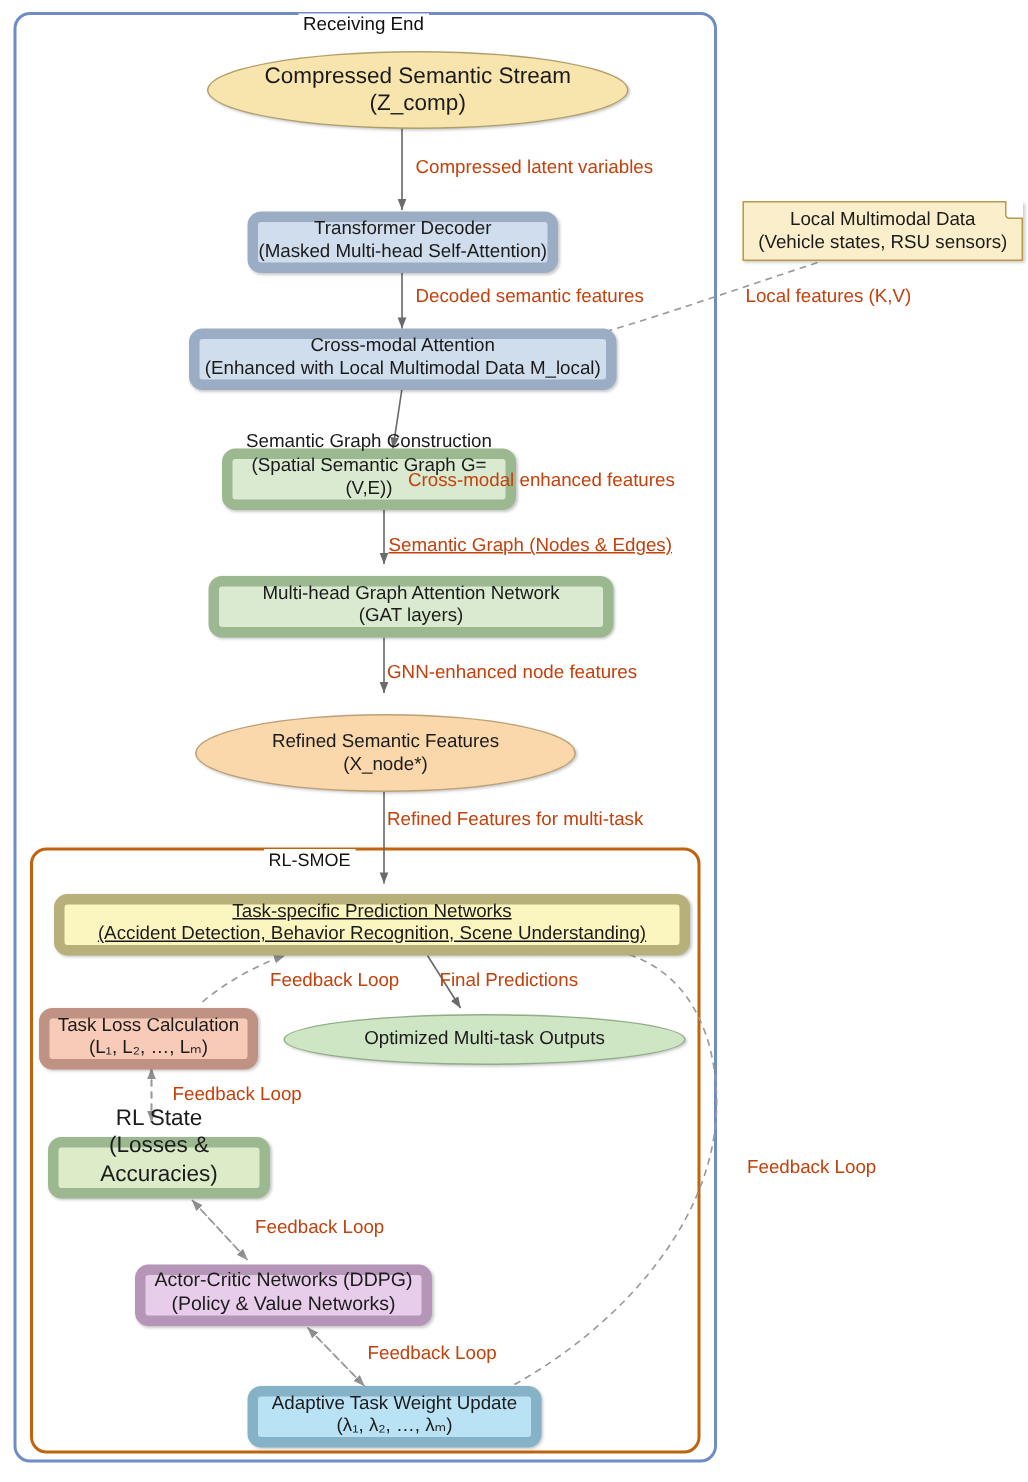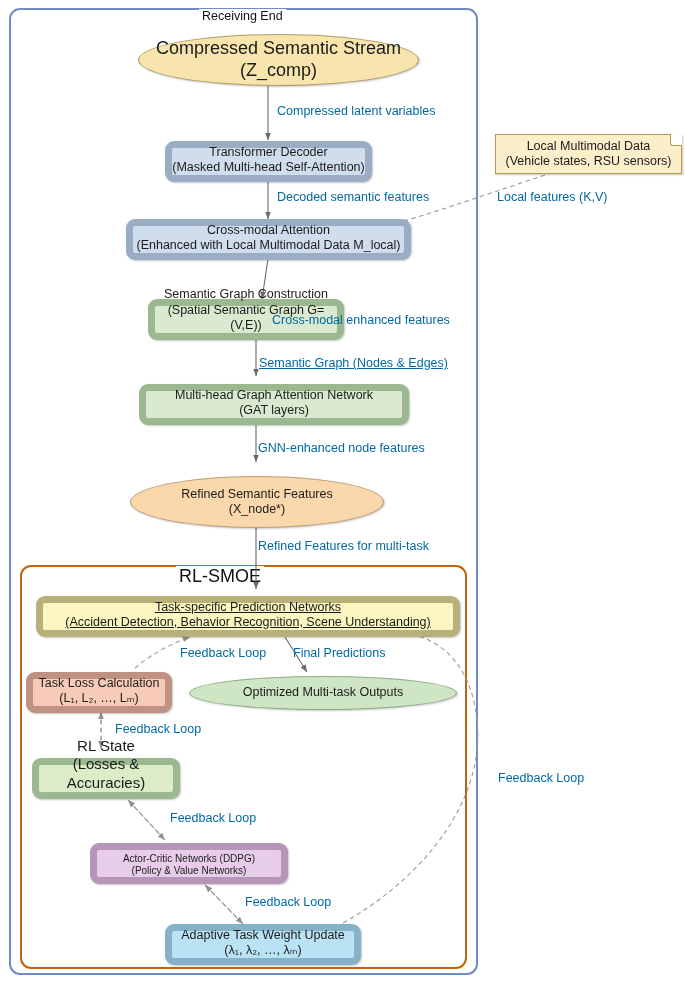--- a/index.html
+++ b/index.html
@@ -5,41 +5,41 @@
   html,body{margin:0;padding:0;background:#ffffff;}
   body{font-family:"Liberation Sans","DejaVu Sans",sans-serif;}
   #canvas{position:relative;width:685px;height:988px;background:#fff;overflow:hidden;}
   svg.layer{position:absolute;left:0;top:0;width:685px;height:988px;pointer-events:none;}
   .node{position:absolute;box-sizing:border-box;display:flex;align-items:center;
         justify-content:center;text-align:center;color:#1b1b1b;line-height:1.22;}
   .rrect{border-radius:9px;border:7px solid #d946ef;
          box-shadow:1px 1px 2px rgba(0,0,0,0.22);align-items:flex-end;}
   .ellipse{border-radius:50%;border:1px solid #9a9a9a;
            box-shadow:1px 1px 2px rgba(0,0,0,0.22);}
-  .lbl{position:absolute;color:#0369a1;white-space:nowrap;}
+  .lbl{position:absolute;color:#c2410c;white-space:nowrap;}
   .grouplbl{position:absolute;color:#111;white-space:nowrap;background:#fff;padding:0 3px;}
   .note{position:absolute;box-sizing:border-box;display:flex;align-items:center;
         justify-content:center;text-align:center;color:#1b1b1b;line-height:1.22;
         border:1px solid #b79b4a;background:#fbeeca;
         box-shadow:1px 1px 2px rgba(0,0,0,0.22);}
   .note .fold{position:absolute;right:-1px;top:-1px;width:11px;height:11px;
         background:#fff;border-left:1px solid #b79b4a;border-bottom:1px solid #b79b4a;
         border-bottom-left-radius:3px;}
   .boxgroup{position:absolute;box-sizing:border-box;border-radius:11px;background:transparent;}
 </style>
 </head>
 <body>
 
 <div id="canvas">
 
   <div class="boxgroup" style="left:9px;top:8px;width:469px;height:967px;border:2px solid #6f8dc4;"></div>
   <div class="boxgroup" style="left:20px;top:565px;width:447px;height:404px;border:2px solid #c1620d;"></div>
 
   <div class="grouplbl" style="left:199px;top:9px;font-size:12.5px;">Receiving End</div>
-  <div class="grouplbl" style="left:176px;top:566px;font-size:18px;">RL-SMOE</div>
+  <div class="grouplbl" style="left:176px;top:566px;font-size:12px;">RL-SMOE</div>
 
   <svg class="layer">
     <defs>
       <marker id="ah" markerWidth="9" markerHeight="9" refX="7.4" refY="3.1" orient="auto" markerUnits="userSpaceOnUse">
         <path d="M0,0.2 L7.6,3.1 L0,6.0 z" fill="#6b6b6b"></path>
       </marker>
       <marker id="ahd" markerWidth="9" markerHeight="9" refX="7.4" refY="3.1" orient="auto" markerUnits="userSpaceOnUse">
         <path d="M0,0.2 L7.6,3.1 L0,6.0 z" fill="#8e8e8e"></path>
       </marker>
       <marker id="ahd2" markerWidth="9" markerHeight="9" refX="7.4" refY="3.1" orient="auto" markerUnits="userSpaceOnUse">
@@ -74,21 +74,21 @@
       <path d="M128,800 L165,840" marker-end="url(#ahd)"></path>
       <path d="M165,840 L128,800" marker-end="url(#ahd)"></path>
 
       <path d="M205,885 L243,924" marker-end="url(#ahd)"></path>
       <path d="M243,924 L205,885" marker-end="url(#ahd)"></path>
 
       <path d="M343,923 C420,880 490,800 476,712 C466,648 420,625 372,634" marker-end="url(#ahd)"></path>
     </g>
   </svg>
 
-  <div class="node ellipse" style="left:138px;top:34px;width:281px;height:52px;background:#f8e4ad;border-color:#b0a068;font-size:18px;">
+  <div class="node ellipse" style="left:138px;top:34px;width:281px;height:52px;background:#f8e4ad;border-color:#b0a068;font-size:15px;">
     <span>
       <span>Compressed Semantic Stream</span><br>
       <span>(Z_comp)</span>
     </span>
   </div>
 
   <div class="node rrect" style="left:165px;top:141px;width:207px;height:41px;background:#cfdded;border-color:#9badc4;font-size:12.5px;">
     <span>
       <span>Transformer Decoder</span><br>
       <span>(Masked Multi-head Self-Attention)</span>
@@ -149,21 +149,21 @@
     <span>Optimized Multi-task Outputs</span>
   </div>
 
   <div class="node rrect" style="left:32px;top:758px;width:148px;height:41px;background:#dcebc8;border-color:#9cb890;font-size:15px;">
     <span>
       <span>RL State</span><br>
       <span>(Losses &amp; Accuracies)</span>
     </span>
   </div>
 
-  <div class="node rrect" style="left:90px;top:843px;width:198px;height:41px;background:#e8cdea;border-color:#b595b8;font-size:10px;">
+  <div class="node rrect" style="left:90px;top:843px;width:198px;height:41px;background:#e8cdea;border-color:#b595b8;font-size:13px;">
     <span>
       <span>Actor-Critic Networks (DDPG)</span><br>
       <span>(Policy &amp; Value Networks)</span>
     </span>
   </div>
 
   <div class="node rrect" style="left:165px;top:924px;width:196px;height:41px;background:#b9e2f5;border-color:#86b2c7;font-size:12.5px;">
     <span>
       <span>Adaptive Task Weight Update</span><br>
       <span>(λ₁, λ₂, …, λₘ)</span>

